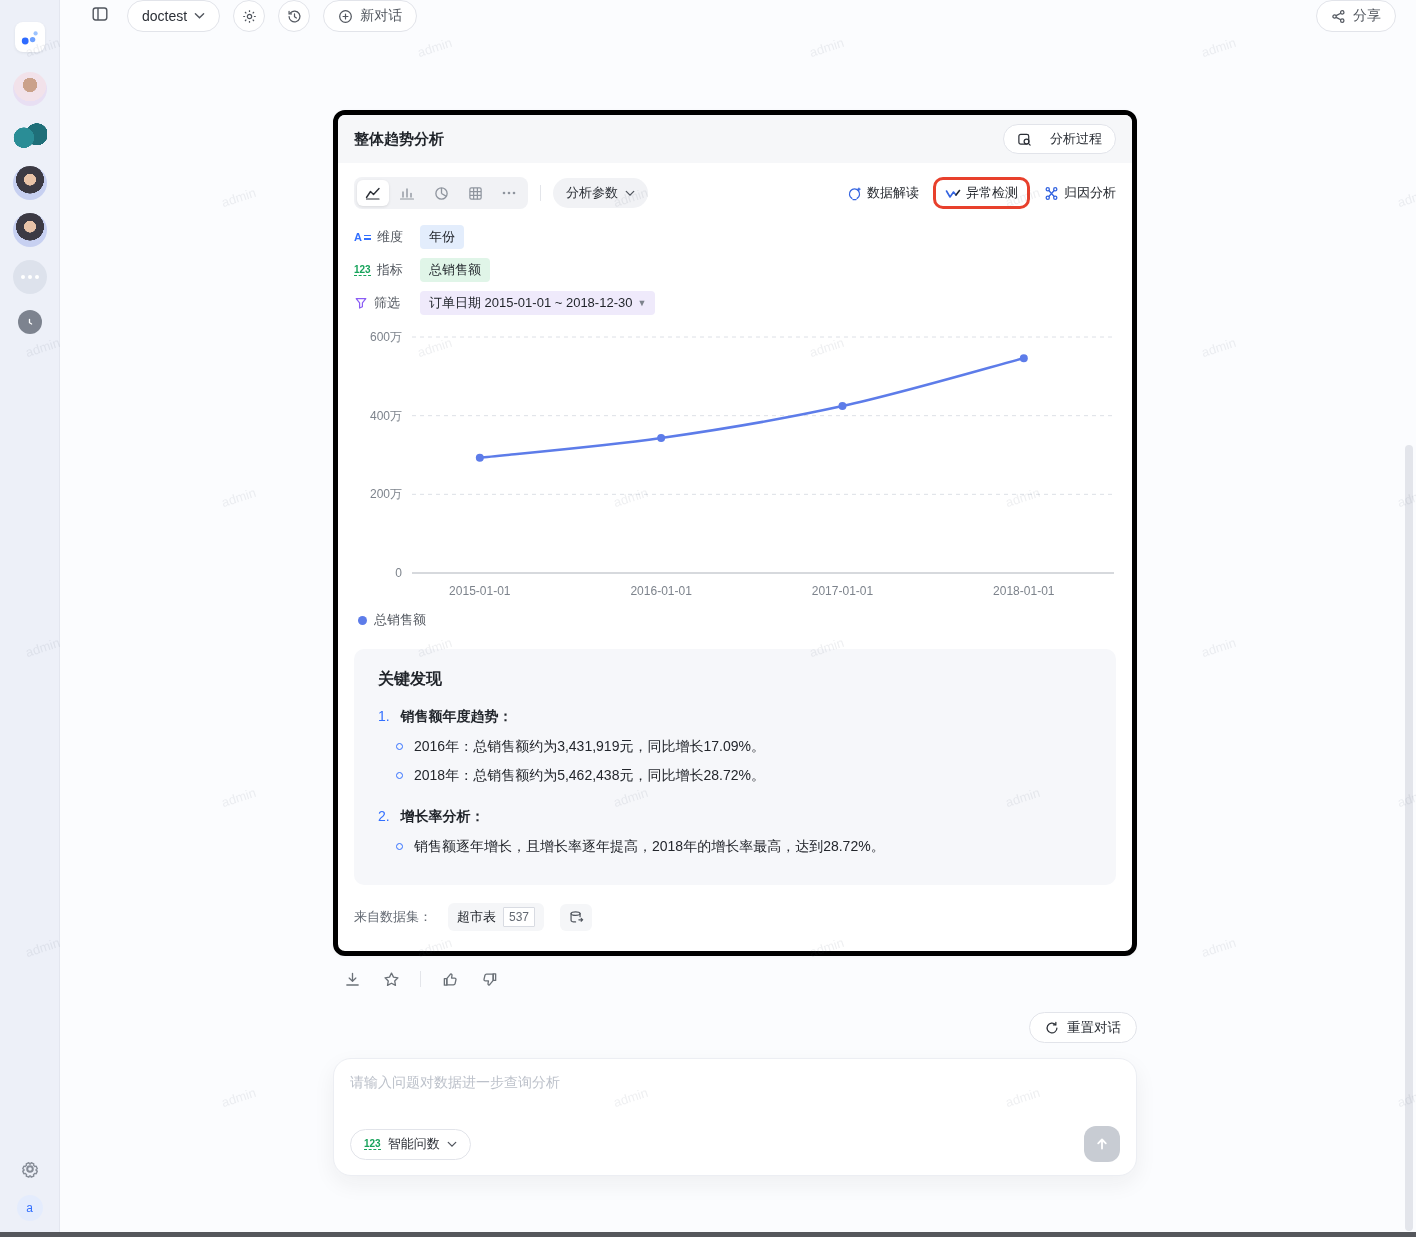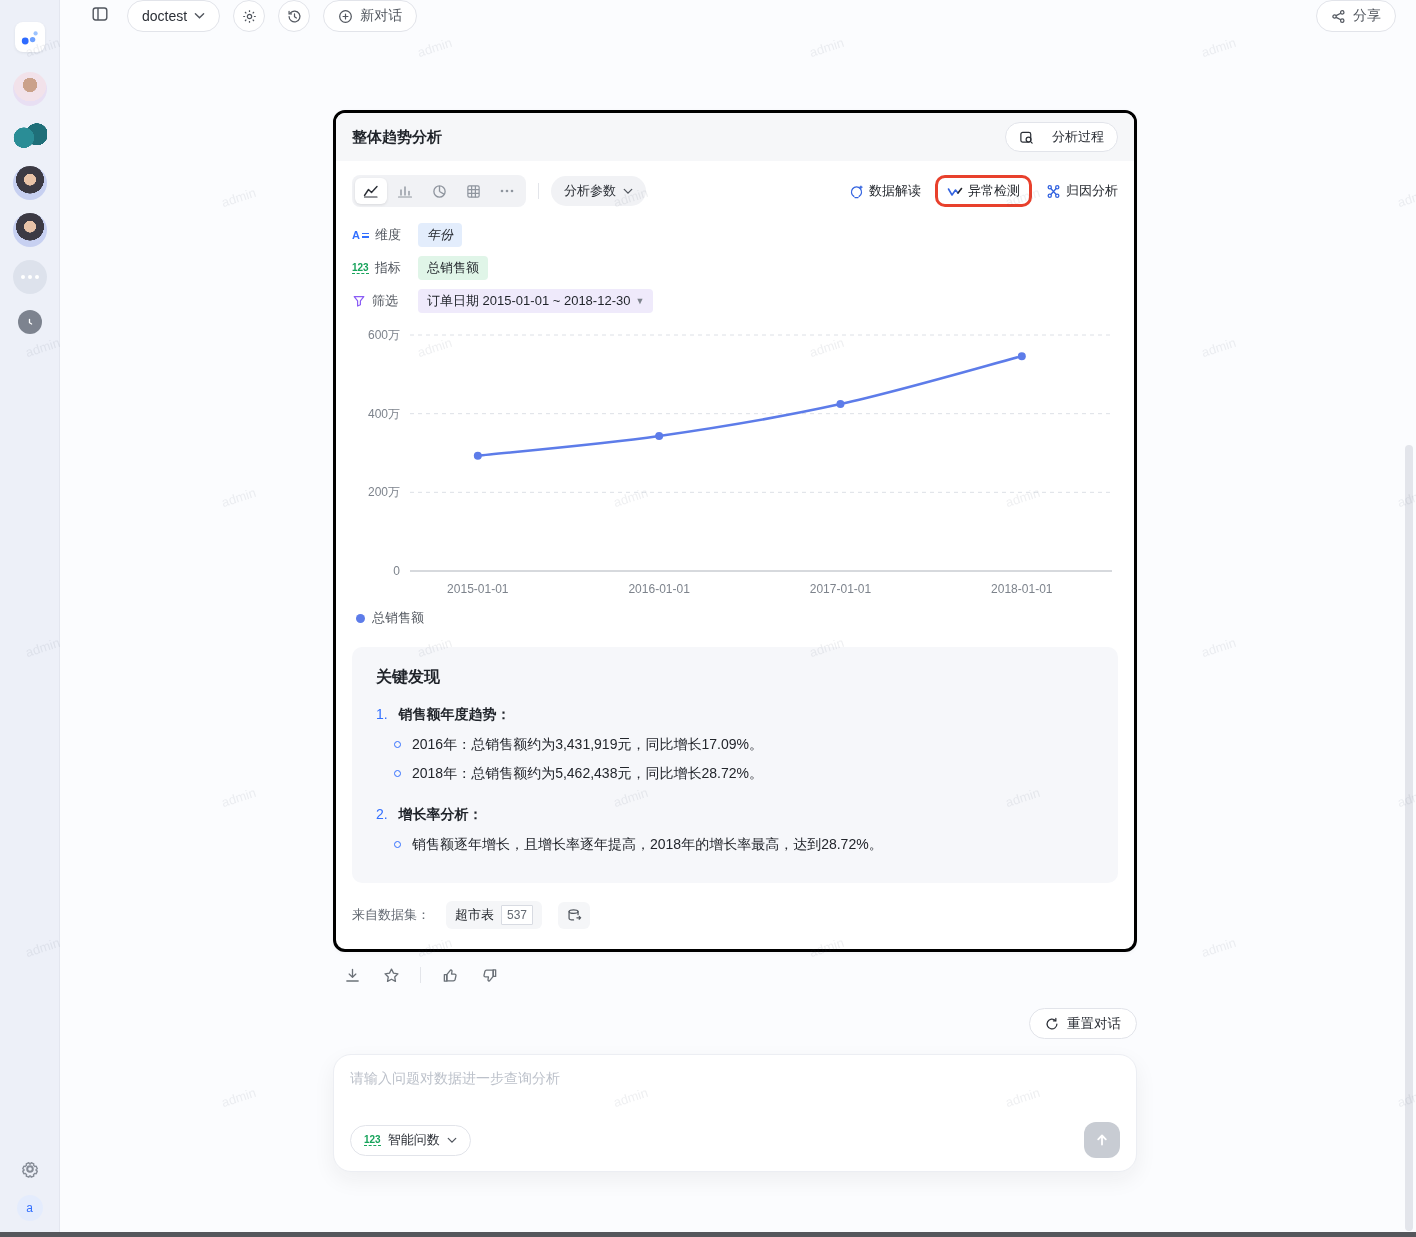--- a/index.html
+++ b/index.html
@@ -28,42 +28,42 @@
   .main{position:absolute;left:60px;top:0;right:0;bottom:0;}
   .topbar{position:absolute;top:0;left:0;right:0;height:64px;display:flex;align-items:flex-start;padding:0 20px 0 26px;z-index:2;}
   .icon-btn{width:28px;height:28px;display:flex;align-items:center;justify-content:center;color:#51565e;}
   .pill{height:32px;border:1px solid #e2e4ea;border-radius:16px;background:#fff;display:inline-flex;align-items:center;gap:7px;padding:0 14px;font-size:14px;color:#2b2f36;}
   .circle-btn{width:32px;height:32px;border:1px solid #e2e4ea;border-radius:50%;background:#fff;display:inline-flex;align-items:center;justify-content:center;color:#51565e;}
   .tb-gap{margin-left:13px;}
   .share-btn{margin-left:auto;color:#51565e;}
 
   
   .chat-col{position:absolute;left:273px;top:110px;width:804px;z-index:1;}
-  .card{background:#fff;border:3px solid #000000;border-radius:12px;box-shadow:0 1px 4px rgba(31,35,41,.04);overflow:hidden;}
+  .card{background:#fff;border:5px solid #000000;border-radius:12px;box-shadow:0 1px 4px rgba(31,35,41,.04);overflow:hidden;}
   .card-header{height:48px;background:#f6f7f9;display:flex;align-items:center;padding:0 16px;}
   .card-title{font-size:15px;font-weight:700;}
   .process-btn{margin-left:auto;height:30px;border:1px solid #e2e4ea;border-radius:16px;background:#fff;display:inline-flex;align-items:center;gap:18px;padding:0 13px;font-size:13px;color:#2b2f36;}
   .card-body{padding:14px 16px 20px;}
 
   .toolbar{display:flex;align-items:center;}
   .chart-type-group{display:flex;background:#f1f2f5;border-radius:8px;padding:3px;gap:2px;}
   .ct-btn{width:32px;height:26px;border-radius:6px;display:flex;align-items:center;justify-content:center;color:#8f959e;}
   .ct-btn.selected{background:#fff;color:#2b2f36;box-shadow:0 1px 3px rgba(0,0,0,.10);}
   .vdiv{width:1px;height:16px;background:#e3e5ea;margin:0 12px;}
   .params-btn{height:30px;background:#f1f2f5;border-radius:16px;padding:0 13px;display:inline-flex;align-items:center;gap:7px;font-size:13px;color:#2b2f36;}
   .toolbar-actions{margin-left:auto;display:flex;align-items:center;gap:16px;}
   .t-action{display:inline-flex;align-items:center;gap:5px;font-size:13px;color:#1f2329;}
   .t-action .blue{color:#3464e0;}
   .ring{border:3px solid #e8402c;border-radius:10px;padding:4px 9px;margin:-7px -2px;display:inline-flex;}
 
   .meta{margin-top:16px;display:flex;flex-direction:column;gap:9px;}
   .meta-row{display:flex;align-items:center;font-size:13px;color:#51565e;}
   .meta-label{display:inline-flex;align-items:center;gap:6px;width:66px;}
   .tag{height:24px;display:inline-flex;align-items:center;padding:0 9px;border-radius:4px;font-size:13px;color:#1f2329;}
-  .tag.blue{background:#e3edfc;font-style:italic;} .tag.green{background:#e0f5e8;} .tag.purple{background:#efeafb;}
+  .tag.blue{background:#e3edfc;} .tag.green{background:#e0f5e8;} .tag.purple{background:#efeafb;}
   .caret{color:#7d838c;font-size:9px;margin-left:5px;}
   .icA{color:#3370ff;font-weight:700;font-size:11px;display:inline-flex;align-items:center;gap:2px;}
   .icA .bars{display:inline-flex;flex-direction:column;gap:2px;}
   .icA .bars i{width:7px;height:1.5px;background:#3370ff;display:block;}
   .i123{color:#17a35b;font-size:10px;font-weight:700;border-bottom:1px dashed #17a35b;line-height:11px;letter-spacing:0;}
 
   .chart-wrap{margin-top:10px;}
   .legend{display:flex;align-items:center;gap:7px;margin-top:4px;font-size:13px;color:#51565e;padding-left:4px;}
   .legend-dot{width:9px;height:9px;border-radius:50%;background:#5d7ce9;}
 

